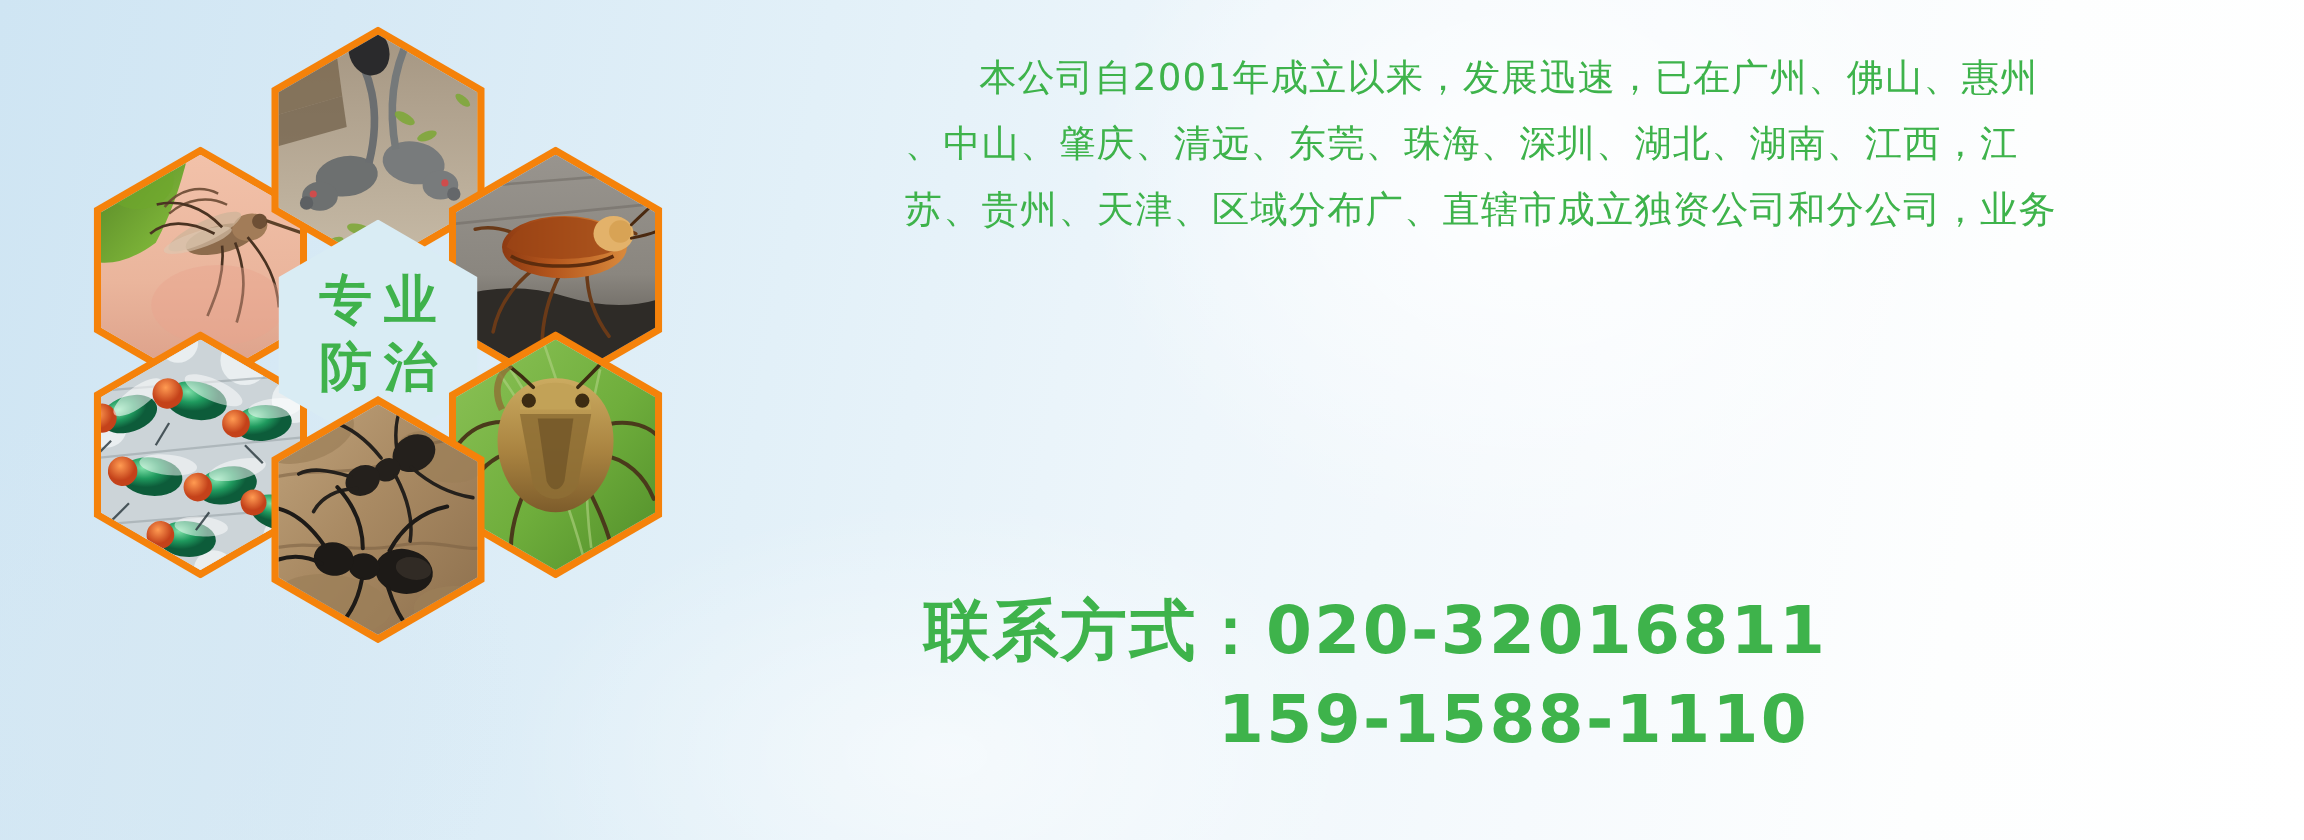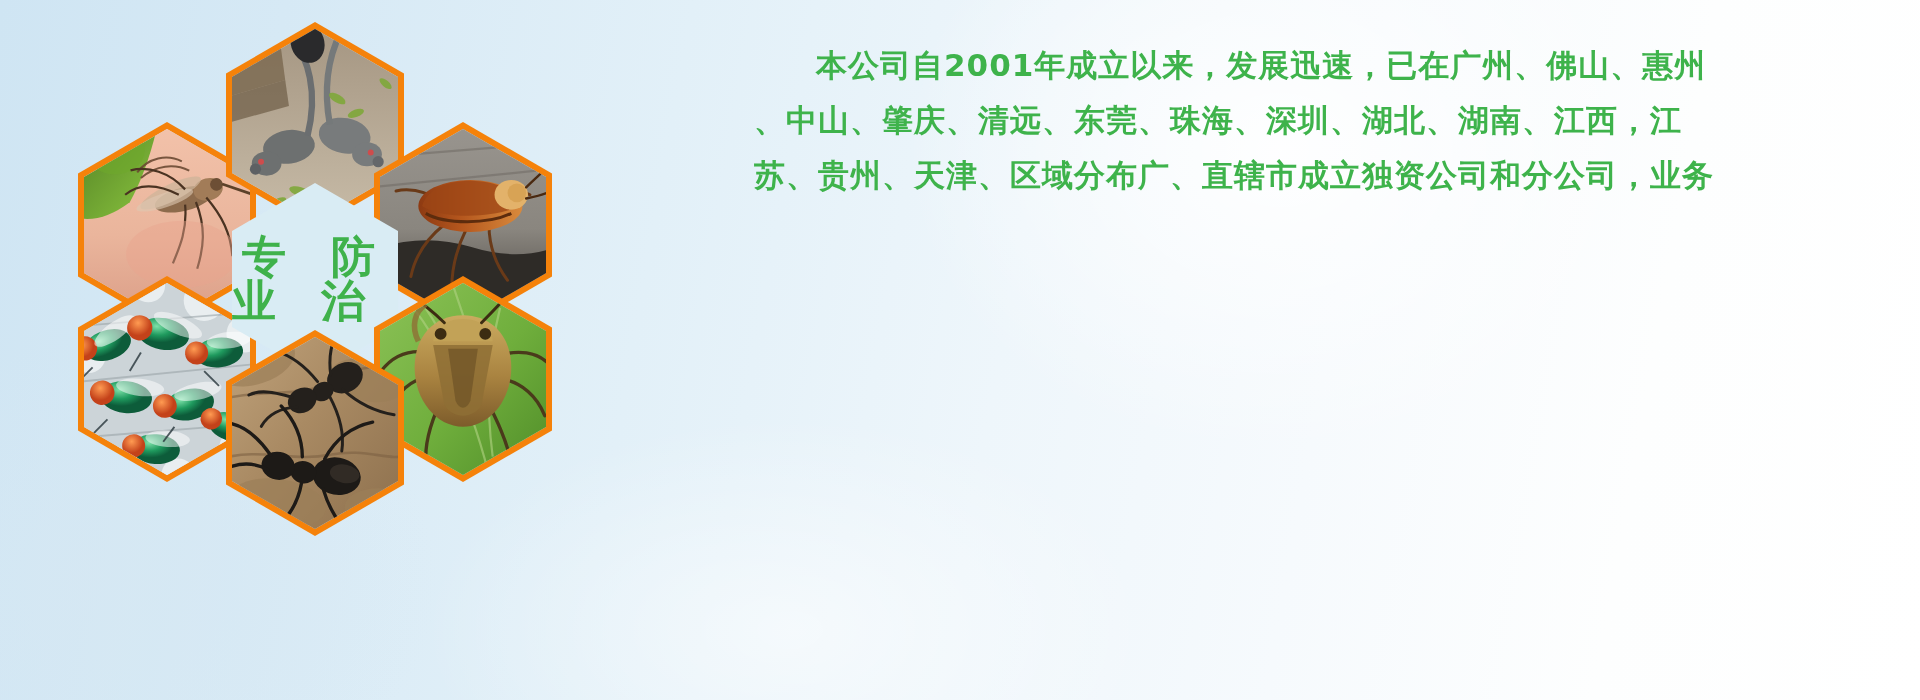--- a/index.html
+++ b/index.html
@@ -33,40 +33,40 @@
     width:166px;height:192px;
     clip-path:polygon(50% 0%,100% 25%,100% 75%,50% 100%,0% 75%,0% 25%);
     overflow:hidden;position:relative;
     background:#cfe0ea;
   }
   .hex .inner .art{position:absolute;inset:-6%;width:112%;height:112%;}
 
   .hex.center{background:transparent;}
   .hex.center .inner{background:#d9ecf4;}
   .center-label{
-    position:absolute;inset:0;display:flex;flex-direction:row;
+    position:absolute;inset:0;display:flex;flex-direction:column;
     align-items:center;justify-content:center;gap:12px;
     color:#3fb24b;font-size:44px;font-weight:700;letter-spacing:10px;
     text-indent:10px;line-height:1;
     font-family:"DejaVu Sans","Liberation Sans",sans-serif;
   }
 
   
   .pos-left-top   {left:0px;   top:126px;}
   .pos-top        {left:148px; top:26px;}
   .pos-right-top  {left:296px; top:126px;}
   .pos-left-bot   {left:0px;   top:280px;}
   .pos-center     {left:148px; top:180px;}
   .pos-right-bot  {left:296px; top:280px;}
   .pos-bottom     {left:148px; top:334px;}
 
   
   #copy{
     position:absolute;left:754px;top:38px;width:1120px;
-    color:#3eb34b;font-size:31px;line-height:55px;font-weight:700;
+    color:#3eb34b;font-size:31px;line-height:55px;font-weight:400;
     letter-spacing:1px;
     font-family:"DejaVu Sans","Liberation Sans",sans-serif;
   }
   #copy p{margin:0;}
   #copy p.indent{text-indent:62px;}
 
   #contact{position:absolute;left:770px;top:488px;width:1130px;
     color:#3eb34b;font-weight:700;
     font-family:"DejaVu Sans","Liberation Sans",sans-serif;}
   .phone-line{font-size:55px;line-height:74px;letter-spacing:2px;white-space:nowrap;}
@@ -396,14 +396,22 @@
     </div>
 
   </div>
 
   <div id="copy">
     <p class="indent">本公司自2001年成立以来，发展迅速，已在广州、佛山、惠州</p>
     <p>、中山、肇庆、清远、东莞、珠海、深圳、湖北、湖南、江西，江</p>
     <p>苏、贵州、天津、区域分布广、直辖市成立独资公司和分公司，业务</p>
   </div>
 
+  <div id="contact">
+    <div class="phone-line">
+      <span>联系方式：</span><span>020-32016811</span>
+    </div>
+    <div class="phone-line second">
+      <span>159-1588-1110</span>
+    </div>
+  </div>
 
 </div>
 
 </body></html>

